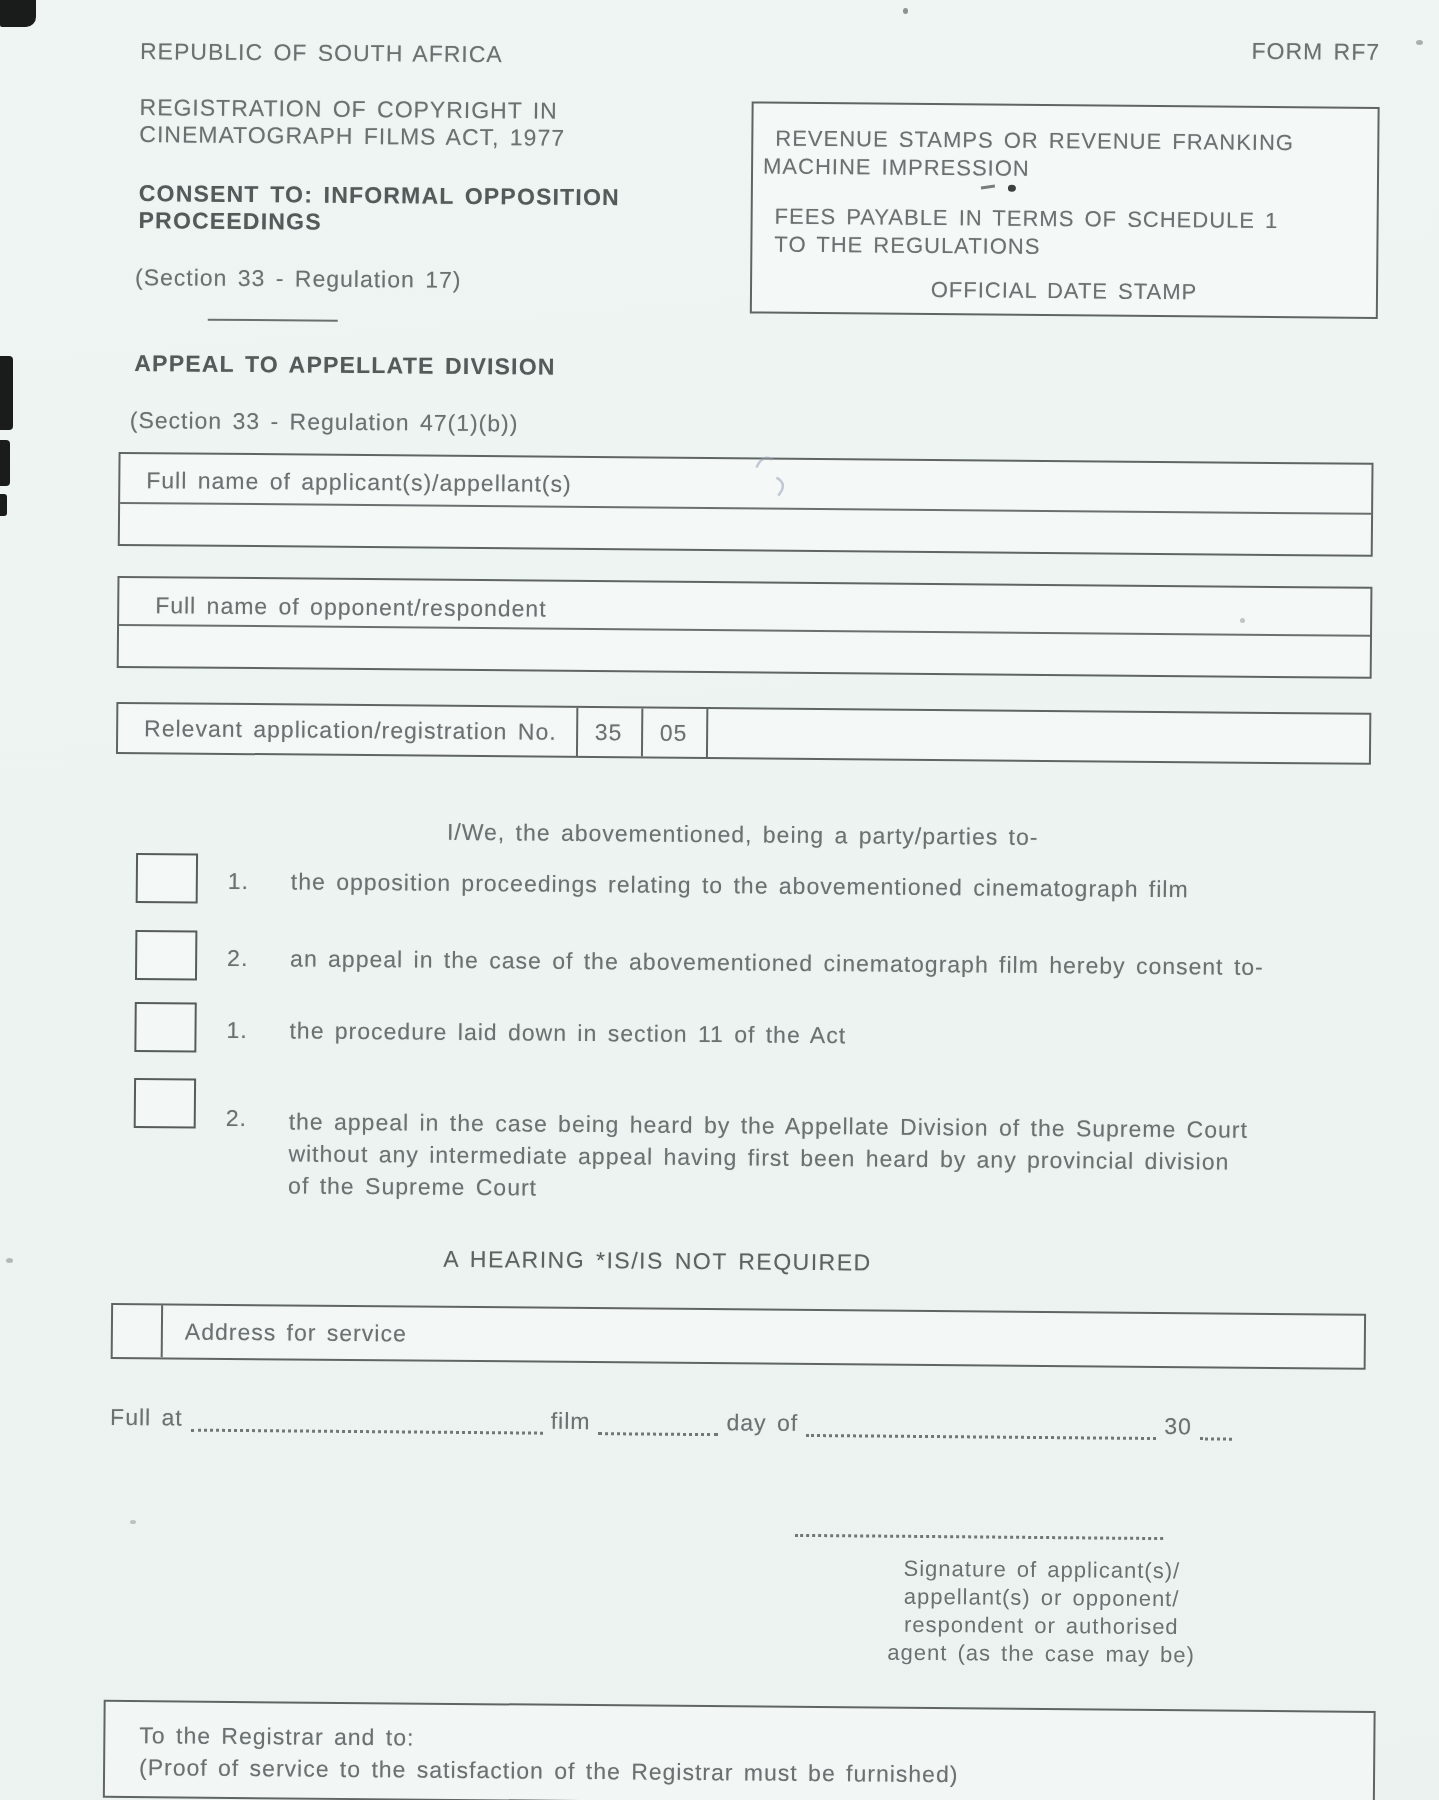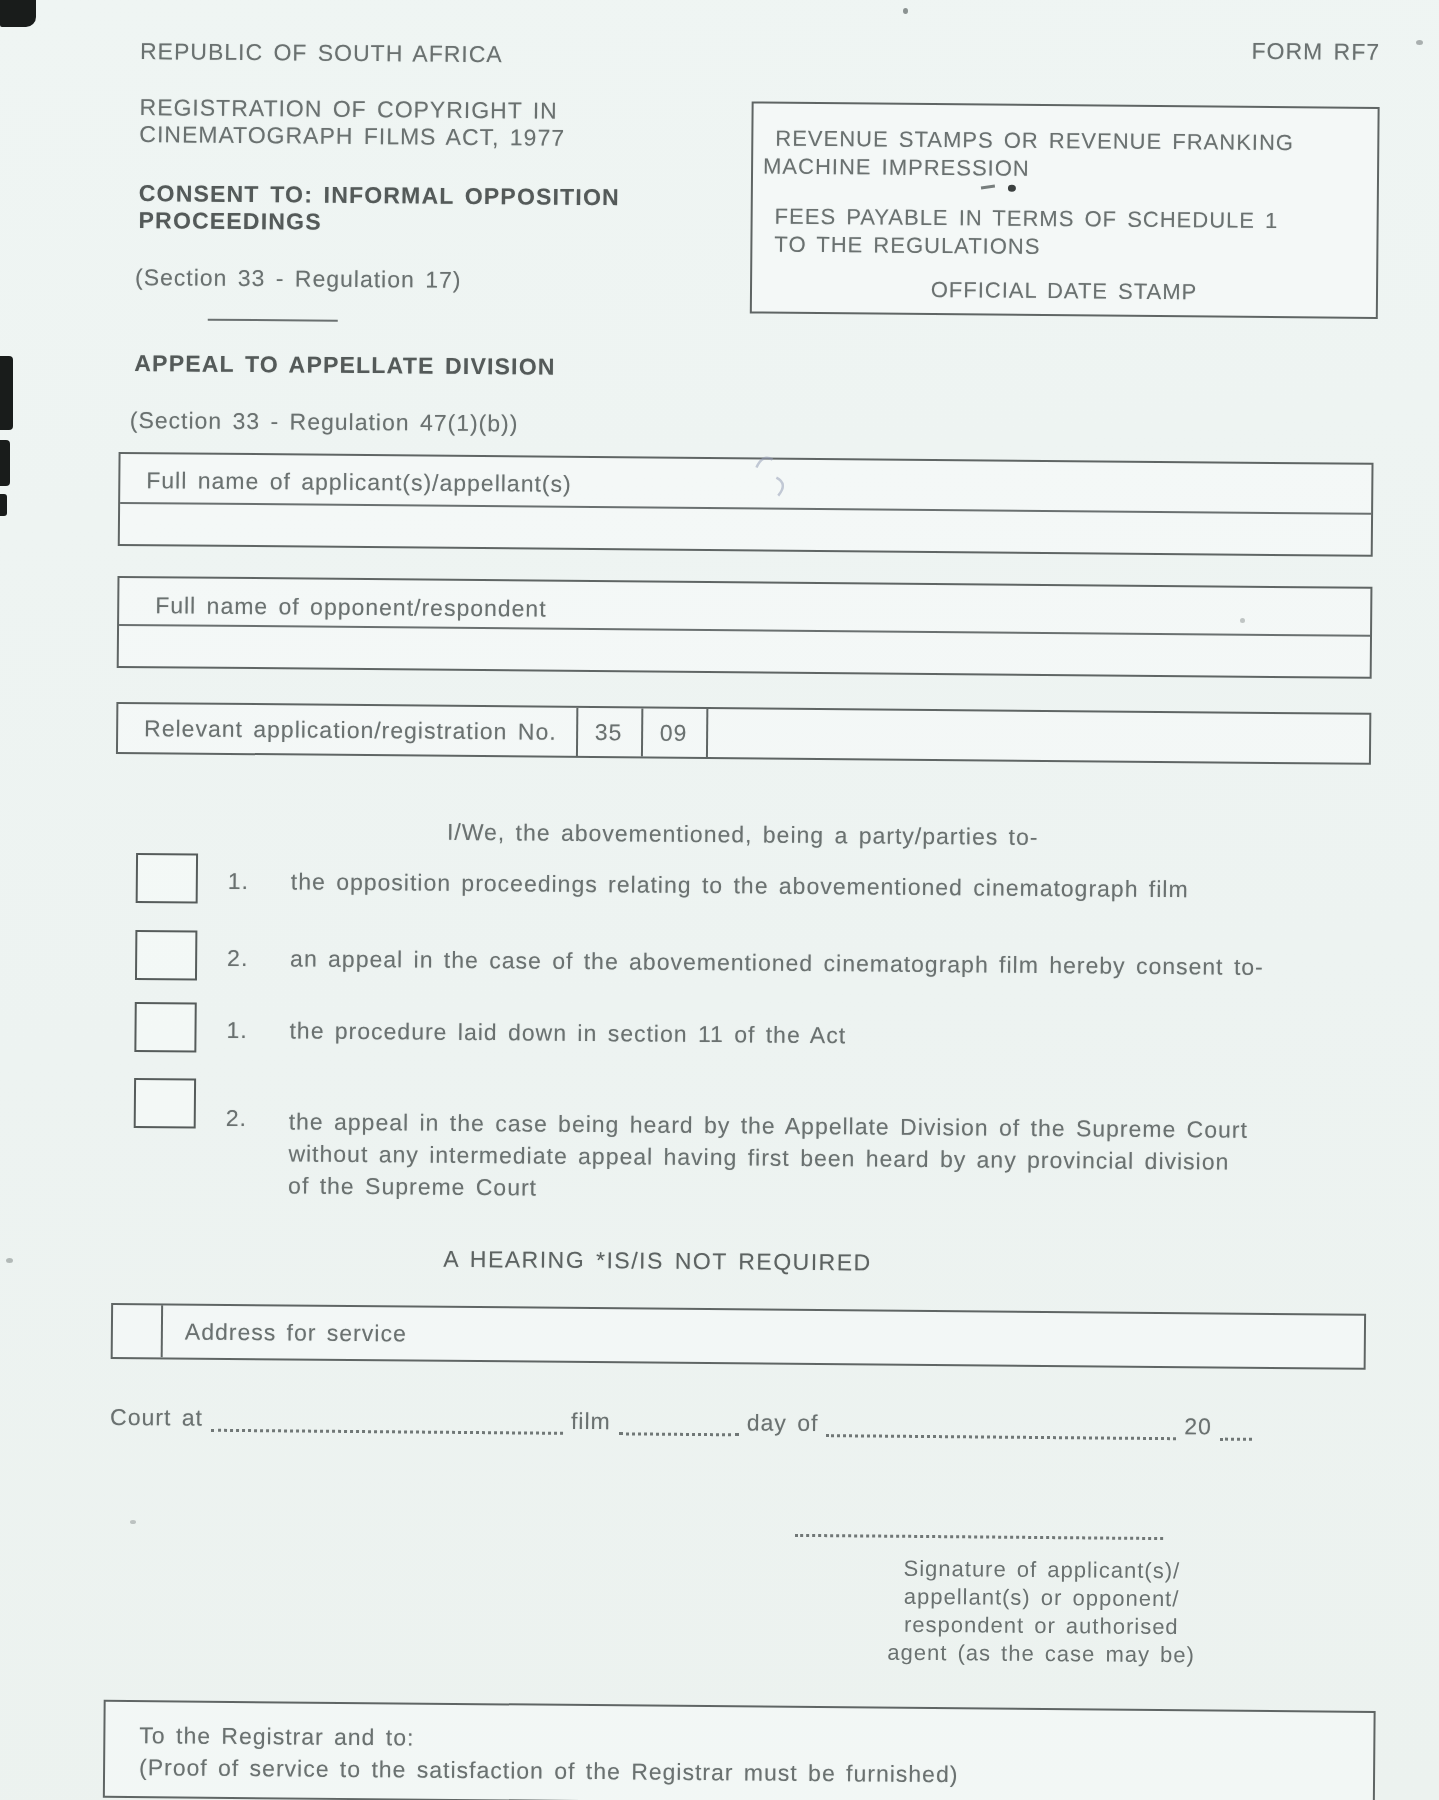--- a/index.html
+++ b/index.html
@@ -72,21 +72,21 @@
       <div class="a t" style="left:36px;top:14px;">Full name of opponent/respondent</div>
       <div class="a hline" style="left:0;top:46px;width:1251px;"></div>
       <div class="a" style="left:0;top:48px;width:1251px;height:40px;"></div>
     </div>
 
     <div class="a box" style="left:122px;top:702px;width:1255px;height:52px;">
       <div class="a t" style="left:26px;top:11px;">Relevant application/registration No.</div>
       <div class="vline" style="left:458px;"></div>
       <div class="a t center" style="left:458px;top:11px;width:65px;">35</div>
       <div class="vline" style="left:523px;"></div>
-      <div class="a t center" style="left:523px;top:11px;width:65px;">09</div>
+      <div class="a t center" style="left:523px;top:11px;width:65px;">05</div>
       <div class="vline" style="left:588px;"></div>
       <div class="a" style="left:590px;top:0;width:661px;height:48px;"></div>
     </div>
 
     <div class="a t center" style="left:122px;top:816px;width:1255px;">I/We, the abovementioned, being a party/parties to-</div>
 
     <div class="a" style="left:122px;top:853px;width:1255px;height:64px;">
       <span class="cb" style="left:21px;top:0;"></span>
       <span class="a t" style="left:113px;top:14px;">1.</span>
       <span class="a t wrap" style="left:176px;top:14px;width:1070px;white-space:pre-line;">the opposition proceedings relating to the abovementioned cinematograph film</span>
@@ -111,27 +111,27 @@
 
     <div class="a t center" style="left:298px;top:1243px;width:740px;letter-spacing:1.5px;color:#5d6362;">A HEARING *IS/IS NOT REQUIRED</div>
 
     <div class="a box" style="left:122px;top:1303px;width:1255px;height:56px;">
       <div class="vline" style="left:48px;"></div>
       <div class="a" style="left:0;top:0;width:48px;height:52px;"></div>
       <div class="a t" style="left:72px;top:13px;">Address for service</div>
     </div>
 
     <div class="a" style="left:122px;top:1404px;width:1160px;display:flex;align-items:flex-end;gap:8px;">
-      <span class="t">Court at</span>
+      <span class="t">Full at</span>
       <span class="leader" style="width:352px;"></span>
       <span class="t">film</span>
       <span class="leader" style="width:120px;"></span>
       <span class="t">day of</span>
       <span class="leader" style="width:350px;"></span>
-      <span class="t">20</span>
+      <span class="t">30</span>
       <span class="leader" style="width:32px;"></span>
     </div>
 
     <div class="a dotline" style="left:808px;top:1528px;width:368px;"></div>
     <div class="a center" style="left:845px;top:1548px;width:420px;font-size:22px;letter-spacing:1px;word-spacing:3px;color:#6a7170;line-height:28px;">
       <div>Signature of applicant(s)/</div>
       <div>appellant(s) or opponent/</div>
       <div>respondent or authorised</div>
       <div>agent (as the case may be)</div>
     </div>

